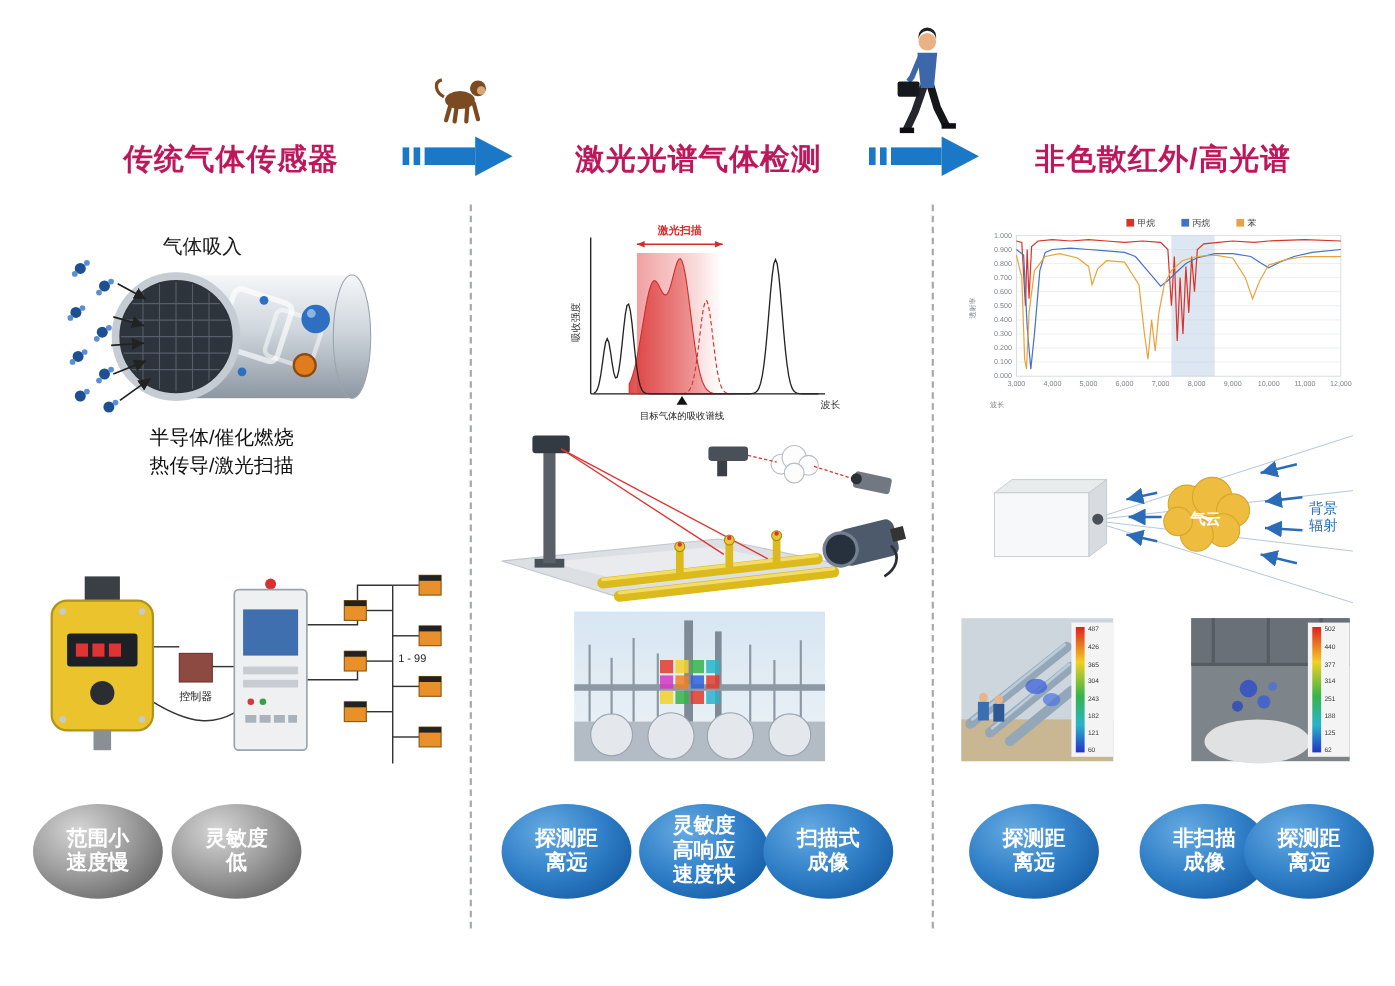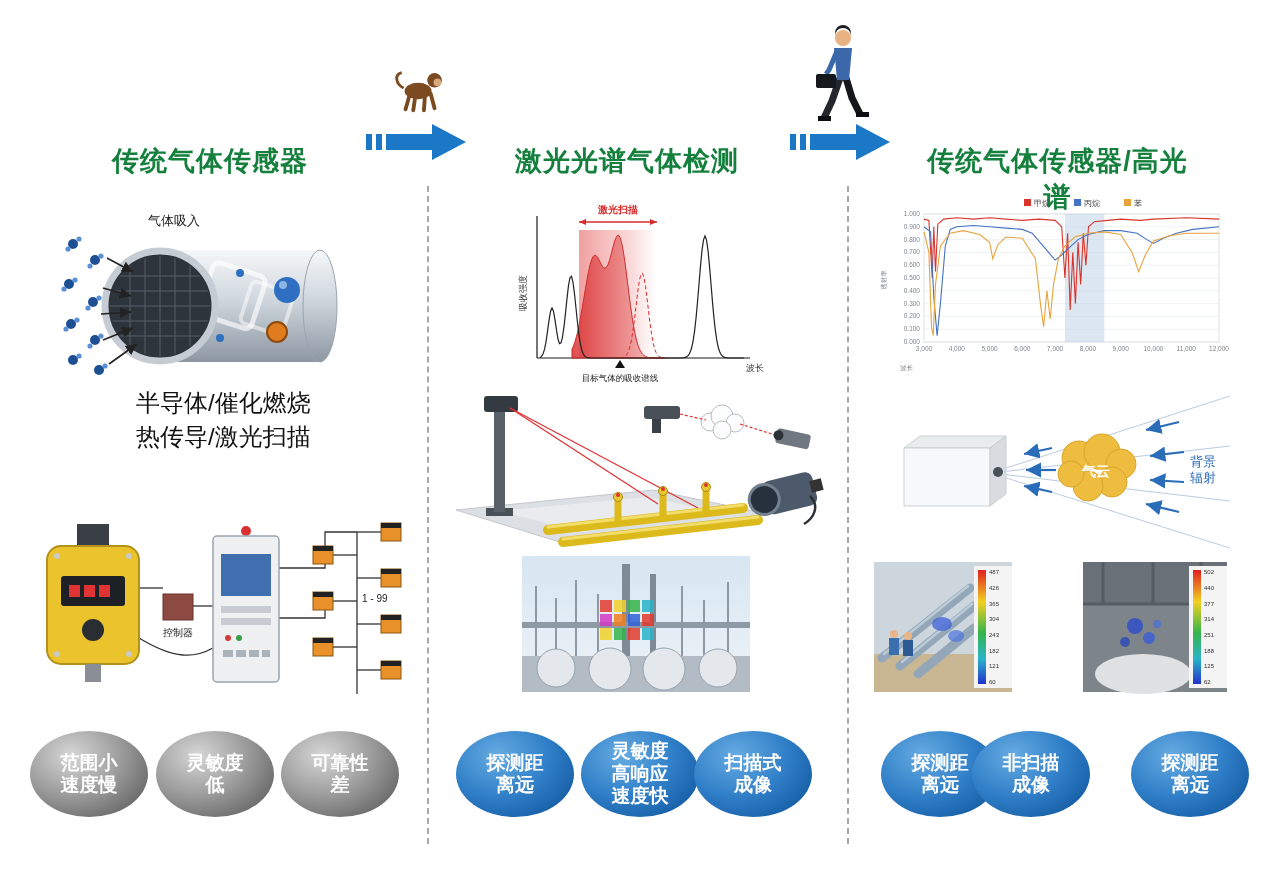--- a/index.html
+++ b/index.html
@@ -1,20 +1,20 @@
 <!DOCTYPE html>
 <html><head>
 <meta charset="utf-8">
 <style>
   html,body{margin:0;padding:0;background:#fff;}
   .canvas{position:relative;width:1268px;height:896px;background:#fff;font-family:"Liberation Sans","DejaVu Sans",sans-serif;overflow:hidden;}
-  .title{position:absolute;font-size:27px;font-weight:700;color:#15803d;text-align:center;letter-spacing:1px;margin-top:16px;}
+  .title{position:absolute;font-size:27px;font-weight:700;color:#be185d;text-align:center;letter-spacing:1px;}
   .divider{position:absolute;top:186px;height:658px;width:0;border-left:2px dashed #a6aaae;}
-  .gas-label{position:absolute;left:148px;top:212px;font-size:13px;color:#1a1a1a;}
-  .tech{position:absolute;left:136px;top:386px;font-size:24px;color:#111;line-height:1.4;}
+  .gas-label{position:absolute;left:148px;top:212px;font-size:18px;color:#1a1a1a;}
+  .tech{position:absolute;left:136px;top:386px;font-size:18px;color:#111;line-height:1.4;}
   .badge{position:absolute;width:118px;height:86px;border-radius:50%;display:flex;flex-direction:column;align-items:center;justify-content:center;color:#fff;font-weight:700;font-size:19px;line-height:1.18;text-align:center;}
   .badge.gray{background:radial-gradient(ellipse at 35% 28%, #d6d6d6 0%, #9d9d9d 45%, #4f4f4f 100%);}
   .badge.blue{background:radial-gradient(ellipse at 35% 28%, #66abe2 0%, #2f7ec7 48%, #0a4e95 100%);}
   svg.part{position:absolute;overflow:visible;}
   svg text{font-family:"Liberation Sans","DejaVu Sans",sans-serif;}
   .axis{stroke:#1a1a1a;stroke-width:1.2;}
   .redlab{fill:#d92b2b;font-size:10px;font-weight:700;text-anchor:middle;}
   .axlab{fill:#333;font-size:9px;}
   .tiny{font-size:8.5px;fill:#222;text-anchor:middle;}
   .tick{font-size:6.5px;fill:#7d858d;}
@@ -25,22 +25,22 @@
   .ser{fill:none;stroke-width:1.1;}
   .tscale{font-size:6px;fill:#333;}
   .bgr{fill:#2b6cb8;font-size:13px;}
 </style>
 </head>
 <body>
 
 <div class="canvas">
 
   <div class="title" style="left:100px;top:127px;width:220px;">传统气体传感器</div>
-  <div class="title" style="left:499px;top:127px;width:240px;text-align:right;">激光光谱气体检测</div>
-  <div class="title" style="left:915px;top:127px;width:285px;">传统气体传感器/高光谱</div>
+  <div class="title" style="left:515px;top:127px;width:240px;">激光光谱气体检测</div>
+  <div class="title" style="left:915px;top:127px;width:285px;">非色散红外/高光谱</div>
 
   <svg class="part" style="left:366px;top:122px;" width="102" height="40" viewBox="0 0 102 40">
     <g fill="#1b78c6">
       <rect x="0" y="12" width="6" height="16"></rect>
       <rect x="10" y="12" width="6" height="16"></rect>
       <rect x="20" y="12" width="46" height="16"></rect>
       <polygon points="66,2 100,20 66,38"></polygon>
     </g>
   </svg>
   <svg class="part" style="left:790px;top:122px;" width="102" height="40" viewBox="0 0 102 40">
@@ -232,24 +232,20 @@
     </g>
   </svg>
 
   <div class="badge gray" style="left:30px;top:731px;">
     <span>范围小</span>
     <span>速度慢</span>
   </div>
   <div class="badge gray" style="left:156px;top:731px;">
     <span>灵敏度</span>
     <span>低</span>
-  </div>
-  <div class="badge gray" style="left:281px;top:731px;">
-    <span>可靠性</span>
-    <span>差</span>
   </div>
 
   <svg class="part" style="left:452px;top:198px;" width="312" height="196" viewBox="0 0 312 196">
     <defs>
       <linearGradient id="redfade" x1="0" y1="0" x2="1" y2="0">
         <stop offset="0" stop-color="#e24040" stop-opacity="0.5"></stop>
         <stop offset="0.7" stop-color="#e86060" stop-opacity="0.22"></stop>
         <stop offset="1" stop-color="#f08080" stop-opacity="0"></stop>
       </linearGradient>
       <linearGradient id="redpeak" x1="0" y1="0" x2="1" y2="0">
@@ -553,21 +549,21 @@
       <text x="121" y="91" class="tscale">188</text>
       <text x="121" y="106" class="tscale">125</text>
       <text x="121" y="122" class="tscale">62</text>
     </g>
   </svg>
 
   <div class="badge blue" style="left:881px;top:731px;">
     <span>探测距</span>
     <span>离远</span>
   </div>
-  <div class="badge blue" style="left:972px;top:731px;">
+  <div class="badge blue" style="left:1036px;top:731px;">
     <span>非扫描</span>
     <span>成像</span>
   </div>
   <div class="badge blue" style="left:1131px;top:731px;">
     <span>探测距</span>
     <span>离远</span>
   </div>
 
 </div>
 

